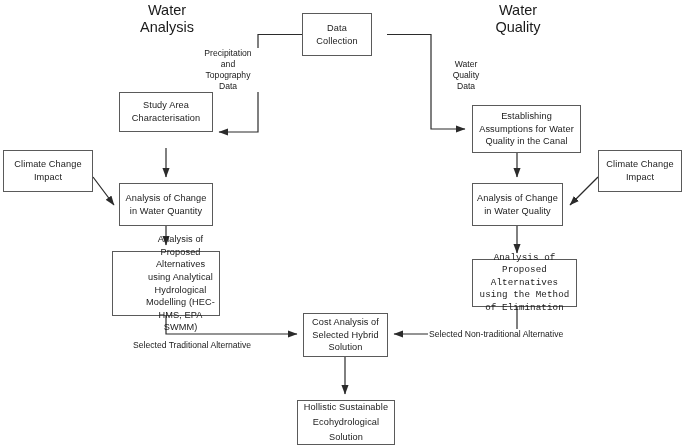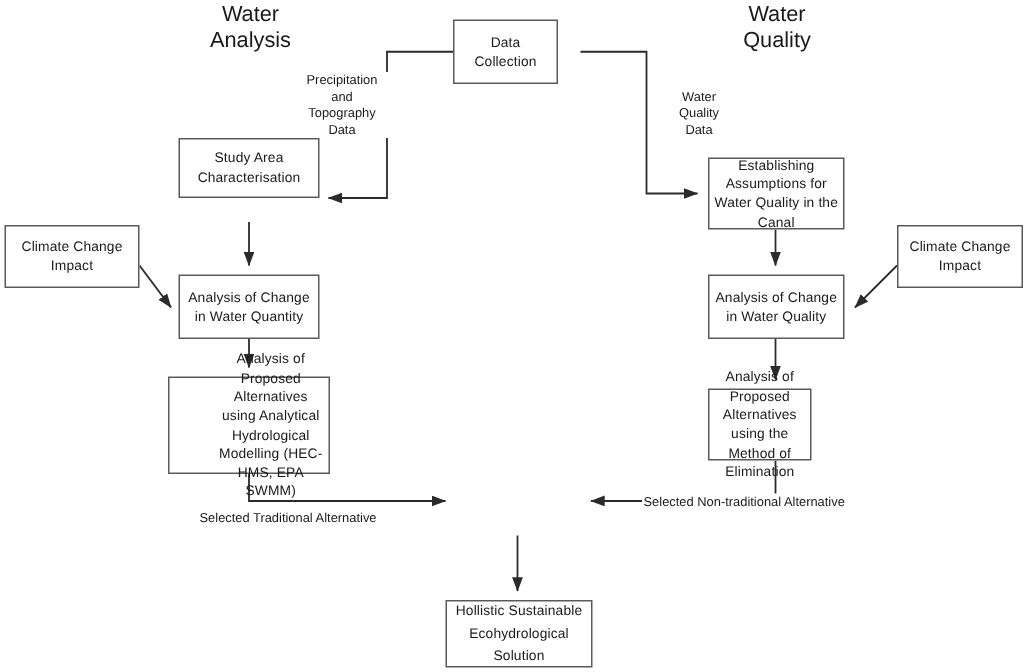--- a/index.html
+++ b/index.html
@@ -121,36 +121,39 @@
   </div>
 
   <div class="node" style="left:119px; top:183px; width:94px; height:43px;">
     <span>Analysis of Change in Water Quantity</span>
   </div>
 
   <div class="node" style="left:112px; top:251px; width:108px; height:65px;padding-left:32px;">
     <span>Analysis of Proposed Alternatives using Analytical Hydrological Modelling (HEC-HMS, EPA SWMM)</span>
   </div>
 
-  <div class="node" style="left:472px; top:105px; width:91px; height:48px;">
+  <div class="node" style="left:472px; top:105px; width:109px; height:48px;">
     <span>Establishing Assumptions for Water Quality in the Canal</span>
   </div>
 
   <div class="node" style="left:598px; top:150px; width:84px; height:42px;">
     <span>Climate Change Impact</span>
   </div>
 
   <div class="node" style="left:472px; top:183px; width:91px; height:43px;">
     <span>Analysis of Change in Water Quality</span>
   </div>
 
-  <div class="node" style="left:472px; top:259px; width:69px; height:48px;">
+  <div class="node" style="left:472px; top:259px; width:105px; height:48px;font-family:Liberation Mono, monospace;">
     <span>Analysis of Proposed Alternatives using the Method of Elimination</span>
   </div>
 
+  <div class="node" style="left:303px; top:313px; width:85px; height:44px;">
+    <span>Cost Analysis of Selected Hybrid Solution</span>
+  </div>
 
   <div class="node" style="left:297px; top:400px; width:98px; height:45px; line-height:15px;">
     <span>Hollistic Sustainable Ecohydrological Solution</span>
   </div>
 
   <div class="edge-label" style="left:196px; top:48px; width:62px;">Precipitation
 and
 Topography
 Data</div>
 

